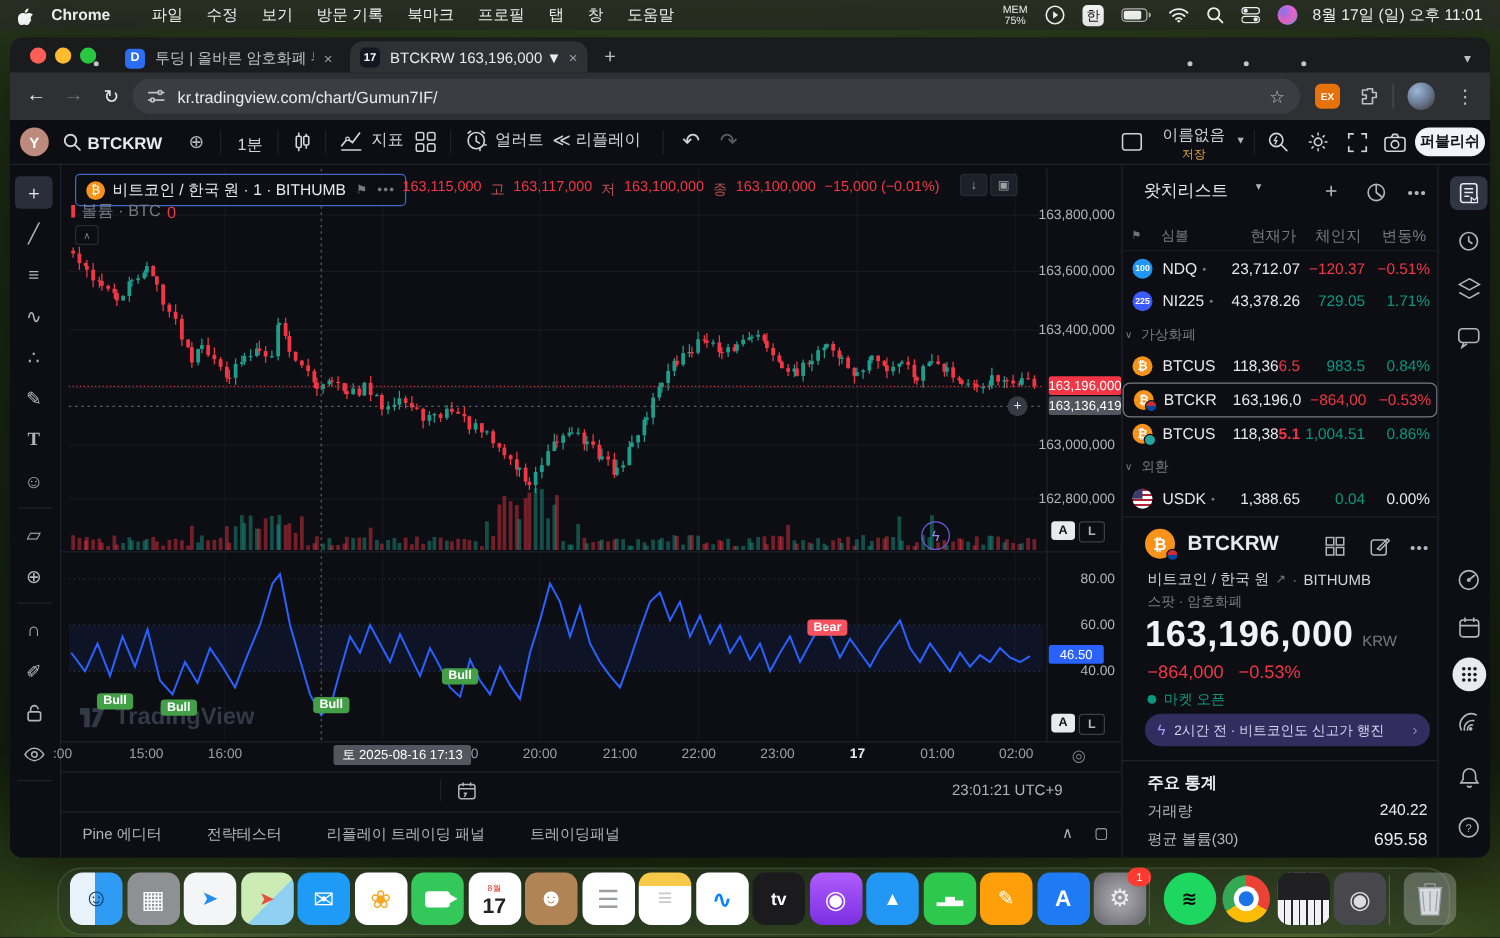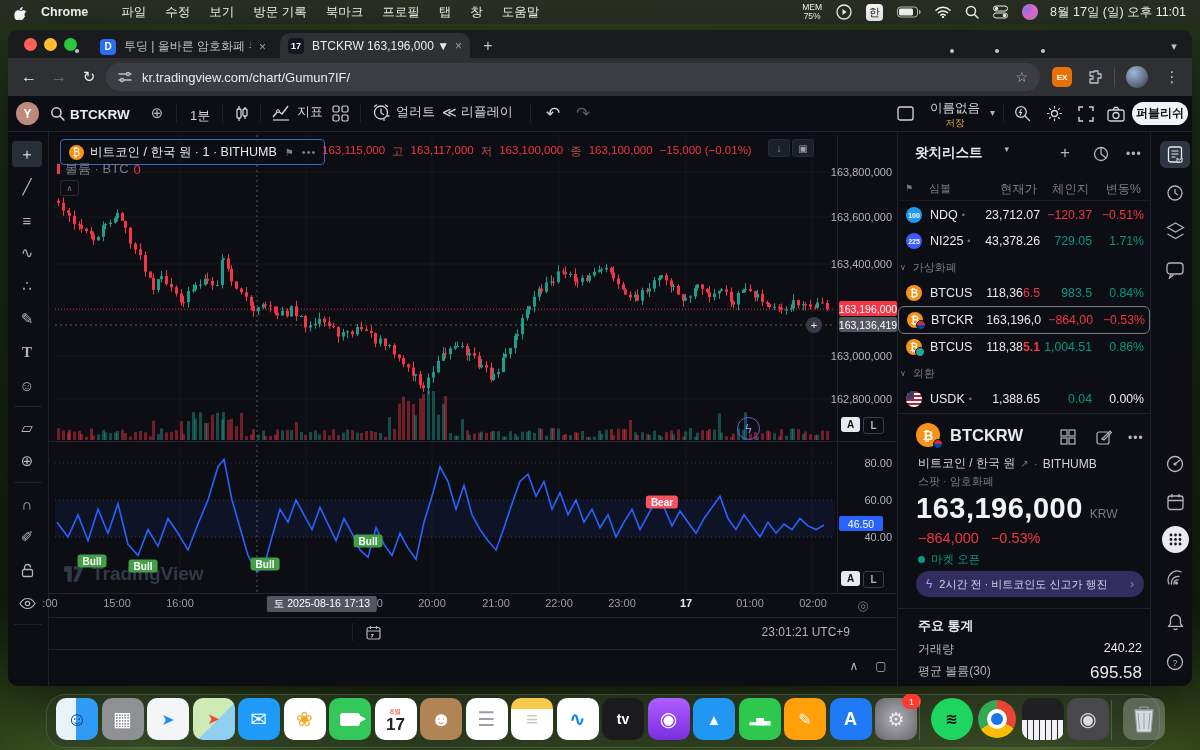--- a/index.html
+++ b/index.html
@@ -990,25 +990,31 @@
   <div class="I sep-v" style="left:352px;top:623px;height:18px"></div>
   <div class="I ic" style="left:364px;top:624px;width:18px;height:17px">
     <svg width="15" height="15" viewBox="0 0 15 15">
         <rect x="1" y="2.5" width="13" height="11.5" rx="2" fill="none" stroke="#b2b5be" stroke-width="1.2"></rect>
         <path d="M1 6h13M4.5 1v3M10.5 1v3M5 9.5h2l-1.5 3" stroke="#b2b5be" stroke-width="1.2" fill="none"></path>
       </svg>
   </div>
   <div class="I" style="left:700px;top:625px;width:150px;text-align:right;font-size:12px;color:#b2b5be">23:01:21 UTC+9</div>
 
   <div class="I sep-h" style="left:48px;top:649px;width:849px"></div>
+  <div class="I" style="left:66px;top:659px;display:flex;gap:36px;font-size:12px;color:#b2b5be">
+    <span>Pine 에디터</span>
+    <span>전략테스터</span>
+    <span>리플레이 트레이딩 패널</span>
+    <span>트레이딩패널</span>
+  </div>
   <div class="I ic" style="left:845px;top:658px;width:18px;height:16px;font-size:12px;color:#b2b5be">∧</div>
   <div class="I ic" style="left:872px;top:658px;width:18px;height:16px;font-size:12px;color:#b2b5be">▢</div>
 
   <div class="I sep-v" style="left:897px;top:131px;height:555px"></div>
-  <div class="I" style="left:915px;top:144px;font-size:13.5px;font-weight:bold;color:#e8eaed;display:flex;gap:22px;align-items:flex-start">
+  <div class="I" style="left:915px;top:144px;font-size:13.5px;font-weight:normal;color:#e8eaed;display:flex;gap:22px;align-items:flex-start">
     <span>왓치리스트</span>
       <span style="font-size:9px;color:#b2b5be">▾</span>
   </div>
   <div class="I ic" style="left:1056px;top:144px;width:18px;height:18px;font-size:17px">+</div>
   <div class="I ic" style="left:1092px;top:145px;width:18px;height:18px">
     <svg width="16" height="16" viewBox="0 0 16 16">
         <circle cx="8" cy="8" r="6.5" fill="none" stroke="#b2b5be" stroke-width="1.3"></circle>
         <path d="M8 1.5V8l5 4" fill="none" stroke="#b2b5be" stroke-width="1.3"></path>
       </svg>
   </div>
@@ -1126,21 +1132,21 @@
     <span style="color:#a995ff;font-size:12px">ϟ</span>
     <span style="font-size:11px;color:#d6d2f0;white-space:nowrap;overflow:hidden"><span>2시간 전</span> · <span>비트코인도 신고가 행진</span></span>
     <span style="margin-left:auto;color:#8c86c0;font-size:12px">›</span>
   </div>
 
   <div class="I sep-h" style="left:897px;top:608px;width:253px"></div>
   <div class="I" style="left:918px;top:617px;font-size:13px;font-weight:bold;color:#e8eaed">주요 통계</div>
   <div class="I" style="left:918px;top:641px;font-size:12px;color:#b2b5be">거래량</div>
   <div class="I" style="left:1040px;top:641px;width:102px;text-align:right;font-size:12.5px;color:#e8eaed">240.22</div>
   <div class="I" style="left:918px;top:663px;font-size:12px;color:#b2b5be">평균 볼륨(30)</div>
-  <div class="I" style="left:1040px;top:663px;width:102px;text-align:right;font-size:17px;color:#e8eaed">695.58</div>
+  <div class="I" style="left:1040px;top:663px;width:102px;text-align:right;font-size:14px;color:#e8eaed">695.58</div>
 
   <div class="I sep-v" style="left:1150px;top:131px;height:555px"></div>
   <div class="I" style="left:1160px;top:141px;width:30px;height:27px;border-radius:6px;background:#2f3542;display:flex;align-items:center;justify-content:center">
     <svg width="16" height="17" viewBox="0 0 16 17">
         <rect x="1.5" y="1" width="13" height="15" rx="2" fill="none" stroke="#e8eaed" stroke-width="1.3"></rect>
         <path d="M4.5 5h7M4.5 8h7M4.5 11h4" stroke="#e8eaed" stroke-width="1.2"></path>
         <path d="M10 16v-4l2.5 2 2.5-2v4z" fill="#2f3542" stroke="#e8eaed" stroke-width="1"></path>
       </svg>
   </div>
   <div class="I ic" style="left:1164px;top:183px;width:22px;height:20px">

